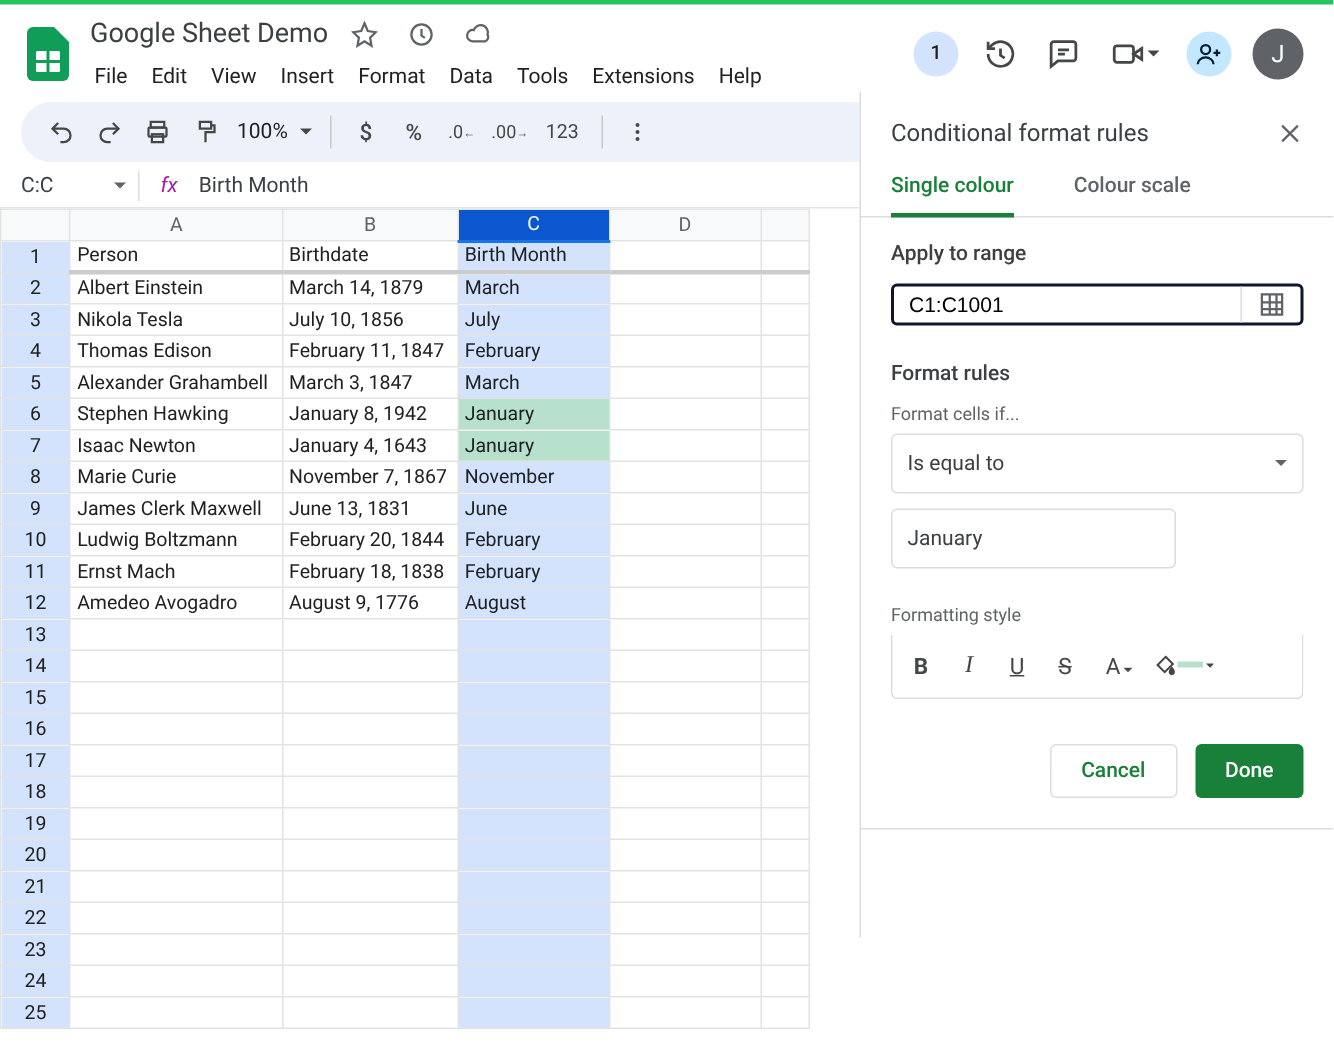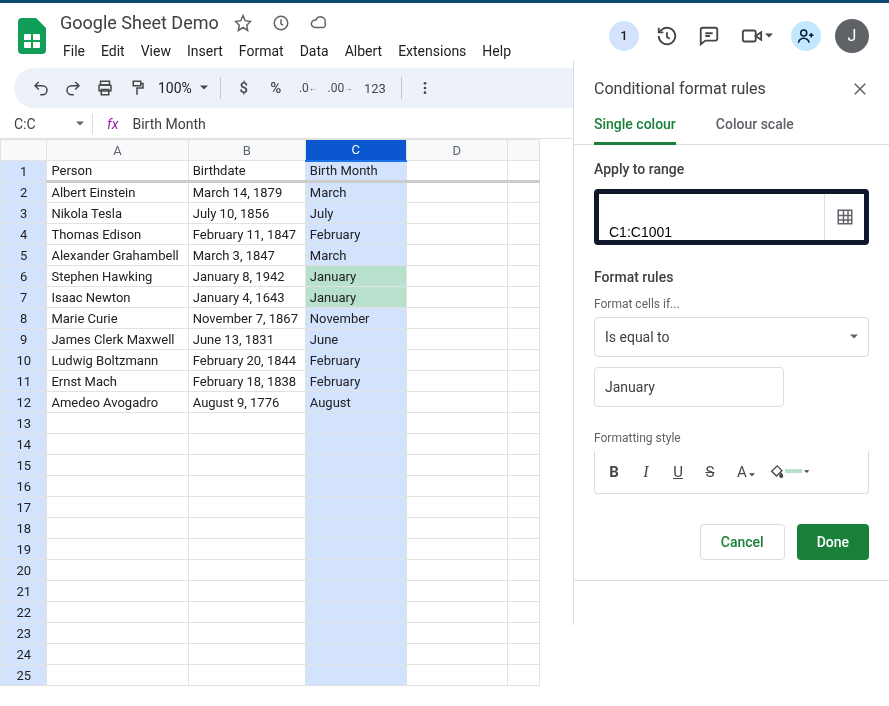--- a/index.html
+++ b/index.html
@@ -10,21 +10,21 @@
     background: #fff;
     color: #202124;
     overflow: hidden;
     width: 889px;
     height: 706px;
   }
   .topbar {
     display: flex;
     align-items: center;
     padding: 6px 12px 0 12px;
-    border-top: 3px solid #0c4a6e;
+    border-top: 3px solid #22c55e;
     height: 62px;
   }
   .logo {
     width: 40px;
     height: 40px;
     display:flex;align-items:center;justify-content:center;
   }
   .titlearea { flex: 1; margin-left: 4px; }
   .doctitle-row { display:flex; align-items:center; gap:10px;}
   .doctitle { font-size: 18px; color:#3c4043; padding-left:4px;}
@@ -105,21 +105,21 @@
     padding-top:0;
   }
   .sb-header { display:flex;align-items:center;justify-content:space-between;padding:18px 20px 10px 20px;}
   .sb-title { font-size:16px;color:#3c4043;}
   .tabs { display:flex; border-bottom:1px solid #dadce0; padding: 8px 20px 0 20px; gap:40px;}
   .tab { font-size:14px; color:#5f6368; padding-bottom:10px; cursor:pointer; font-weight:500;}
   .tab.active { color:#188038; border-bottom:3px solid #188038; margin-bottom:-1px;}
   .sb-body { padding: 16px 20px; overflow:auto;}
   .sb-label { font-size:14px;color:#3c4043;font-weight:500;margin-bottom:12px;}
   .sb-sublabel { font-size:12px;color:#5f6368;margin-bottom:6px;}
-  .range-box { display:flex;border:5px solid #0f172a;border-radius:4px;height:56px;align-items:flex-end;}
+  .range-box { display:flex;border:2px solid #0f172a;border-radius:4px;height:28px;align-items:center;}
   .range-box input { flex:1;border:none;outline:none;padding:0 10px;font-size:14px;background:transparent;}
   .range-grid-icon { width:40px;display:flex;align-items:center;justify-content:center;border-left:1px solid #dadce0;height:100%;color:#5f6368;}
   .select { border:1px solid #dadce0;border-radius:4px;height:40px;display:flex;align-items:center;padding:0 10px;justify-content:space-between;font-size:14px;color:#3c4043;}
   .textinput { border:1px solid #dadce0;border-radius:4px;height:40px;padding:0 10px;font-size:14px;color:#3c4043;width:190px;display:flex;align-items:center;}
   .fmt-preview { background:#b7e1cd;border-radius:4px 4px 0 0;padding:12px 10px;font-size:14px;color:#202124;}
   .fmt-tools { border:1px solid #dadce0;border-top:none;border-radius:0 0 4px 4px;padding:8px 6px;display:flex;gap:6px;align-items:center;}
   .fmt-tools .tbx { width:26px;height:26px;display:flex;align-items:center;justify-content:center;color:#444746;}
   .btn-row { display:flex;justify-content:flex-end;gap:12px;margin-top:30px;}
   .btn { height:36px;padding:0 20px;border-radius:4px;font-size:14px;font-weight:500;display:flex;align-items:center;cursor:pointer;}
   .btn-cancel { border:1px solid #dadce0;color:#188038;background:#fff;}
@@ -160,21 +160,21 @@
           </svg>
         </span>
     </div>
     <div class="menubar" id="menubar">
         <span>File</span>
         <span>Edit</span>
         <span>View</span>
         <span>Insert</span>
         <span>Format</span>
         <span>Data</span>
-        <span>Albert</span>
+        <span>Tools</span>
         <span>Extensions</span>
         <span>Help</span>
       </div>
   </div>
   <div class="right-actions">
     <div class="badge-circle">1</div>
     <span class="iconbtn">
         <svg width="22" height="22" viewBox="0 0 24 24" fill="none" stroke="#444746" stroke-width="2">
           <path d="M3 12a9 9 0 1 0 3-6.7L3 8"></path>
           <path d="M3 3v5h5"></path>

